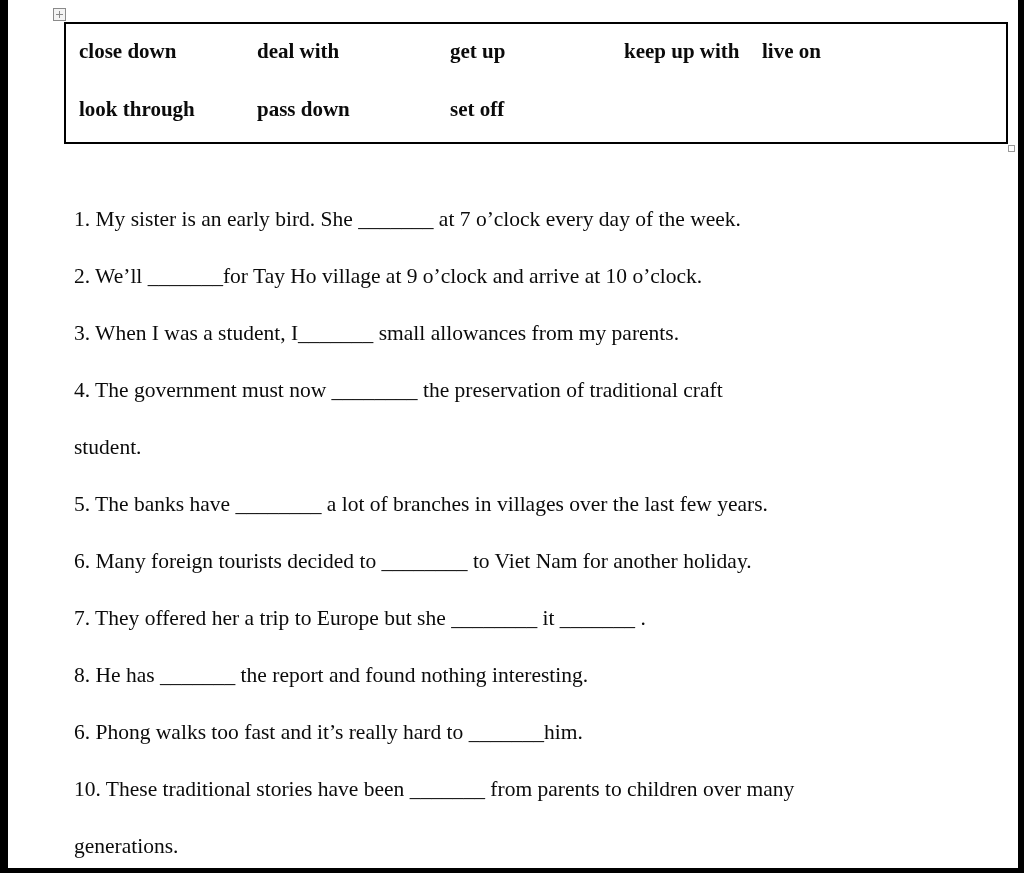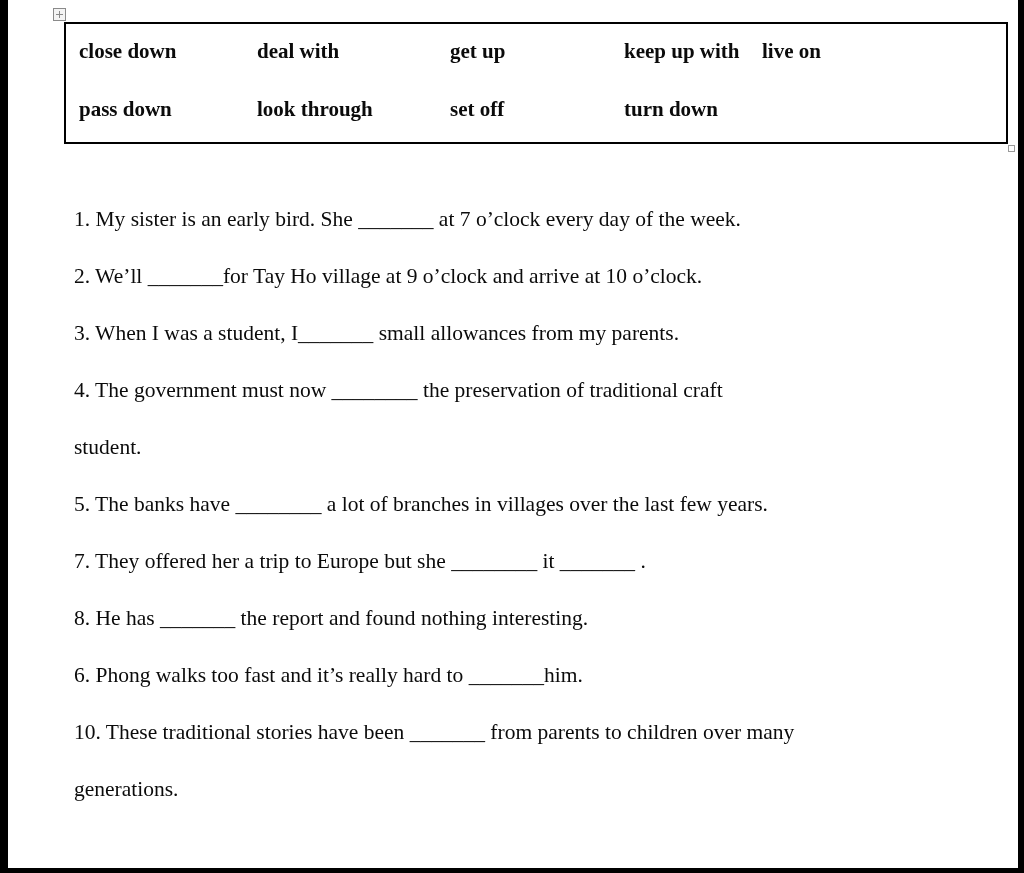--- a/index.html
+++ b/index.html
@@ -90,35 +90,35 @@
   <div class="edge bottom"></div>
 
   <div class="handle-move"></div>
 
   <div class="word-bank">
     <div class="cell">close down</div>
     <div class="cell">deal with</div>
     <div class="cell">get up</div>
     <div class="cell">keep up with</div>
     <div class="cell">live on</div>
+    <div class="cell">look through</div>
     <div class="cell">pass down</div>
-    <div class="cell">look through</div>
     <div class="cell">set off</div>
-    <div class="cell">turn down</div>
   </div>
 
   <div class="handle-resize"></div>
 
   <div class="sentences">
     <div class="line">1. My sister is an early bird. She _______ at 7 o’clock every day of the week.</div>
     <div class="line">2. We’ll _______for Tay Ho village at 9 o’clock and arrive at 10 o’clock.</div>
     <div class="line">3. When I was a student, I_______ small allowances from my parents.</div>
     <div class="line">4. The government must now ________ the preservation of traditional craft</div>
     <div class="line">student.</div>
     <div class="line">5. The banks have ________ a lot of branches in villages over the last few years.</div>
+    <div class="line">6. Many foreign tourists decided to ________ to Viet Nam for another holiday.</div>
     <div class="line">7. They offered her a trip to Europe but she ________ it _______ .</div>
     <div class="line">8. He has _______ the report and found nothing interesting.</div>
     <div class="line">6. Phong walks too fast and it’s really hard to _______him.</div>
     <div class="line">10. These traditional stories have been _______ from parents to children over many</div>
     <div class="line">generations.</div>
   </div>
 
 </div>
 
 </body></html>

